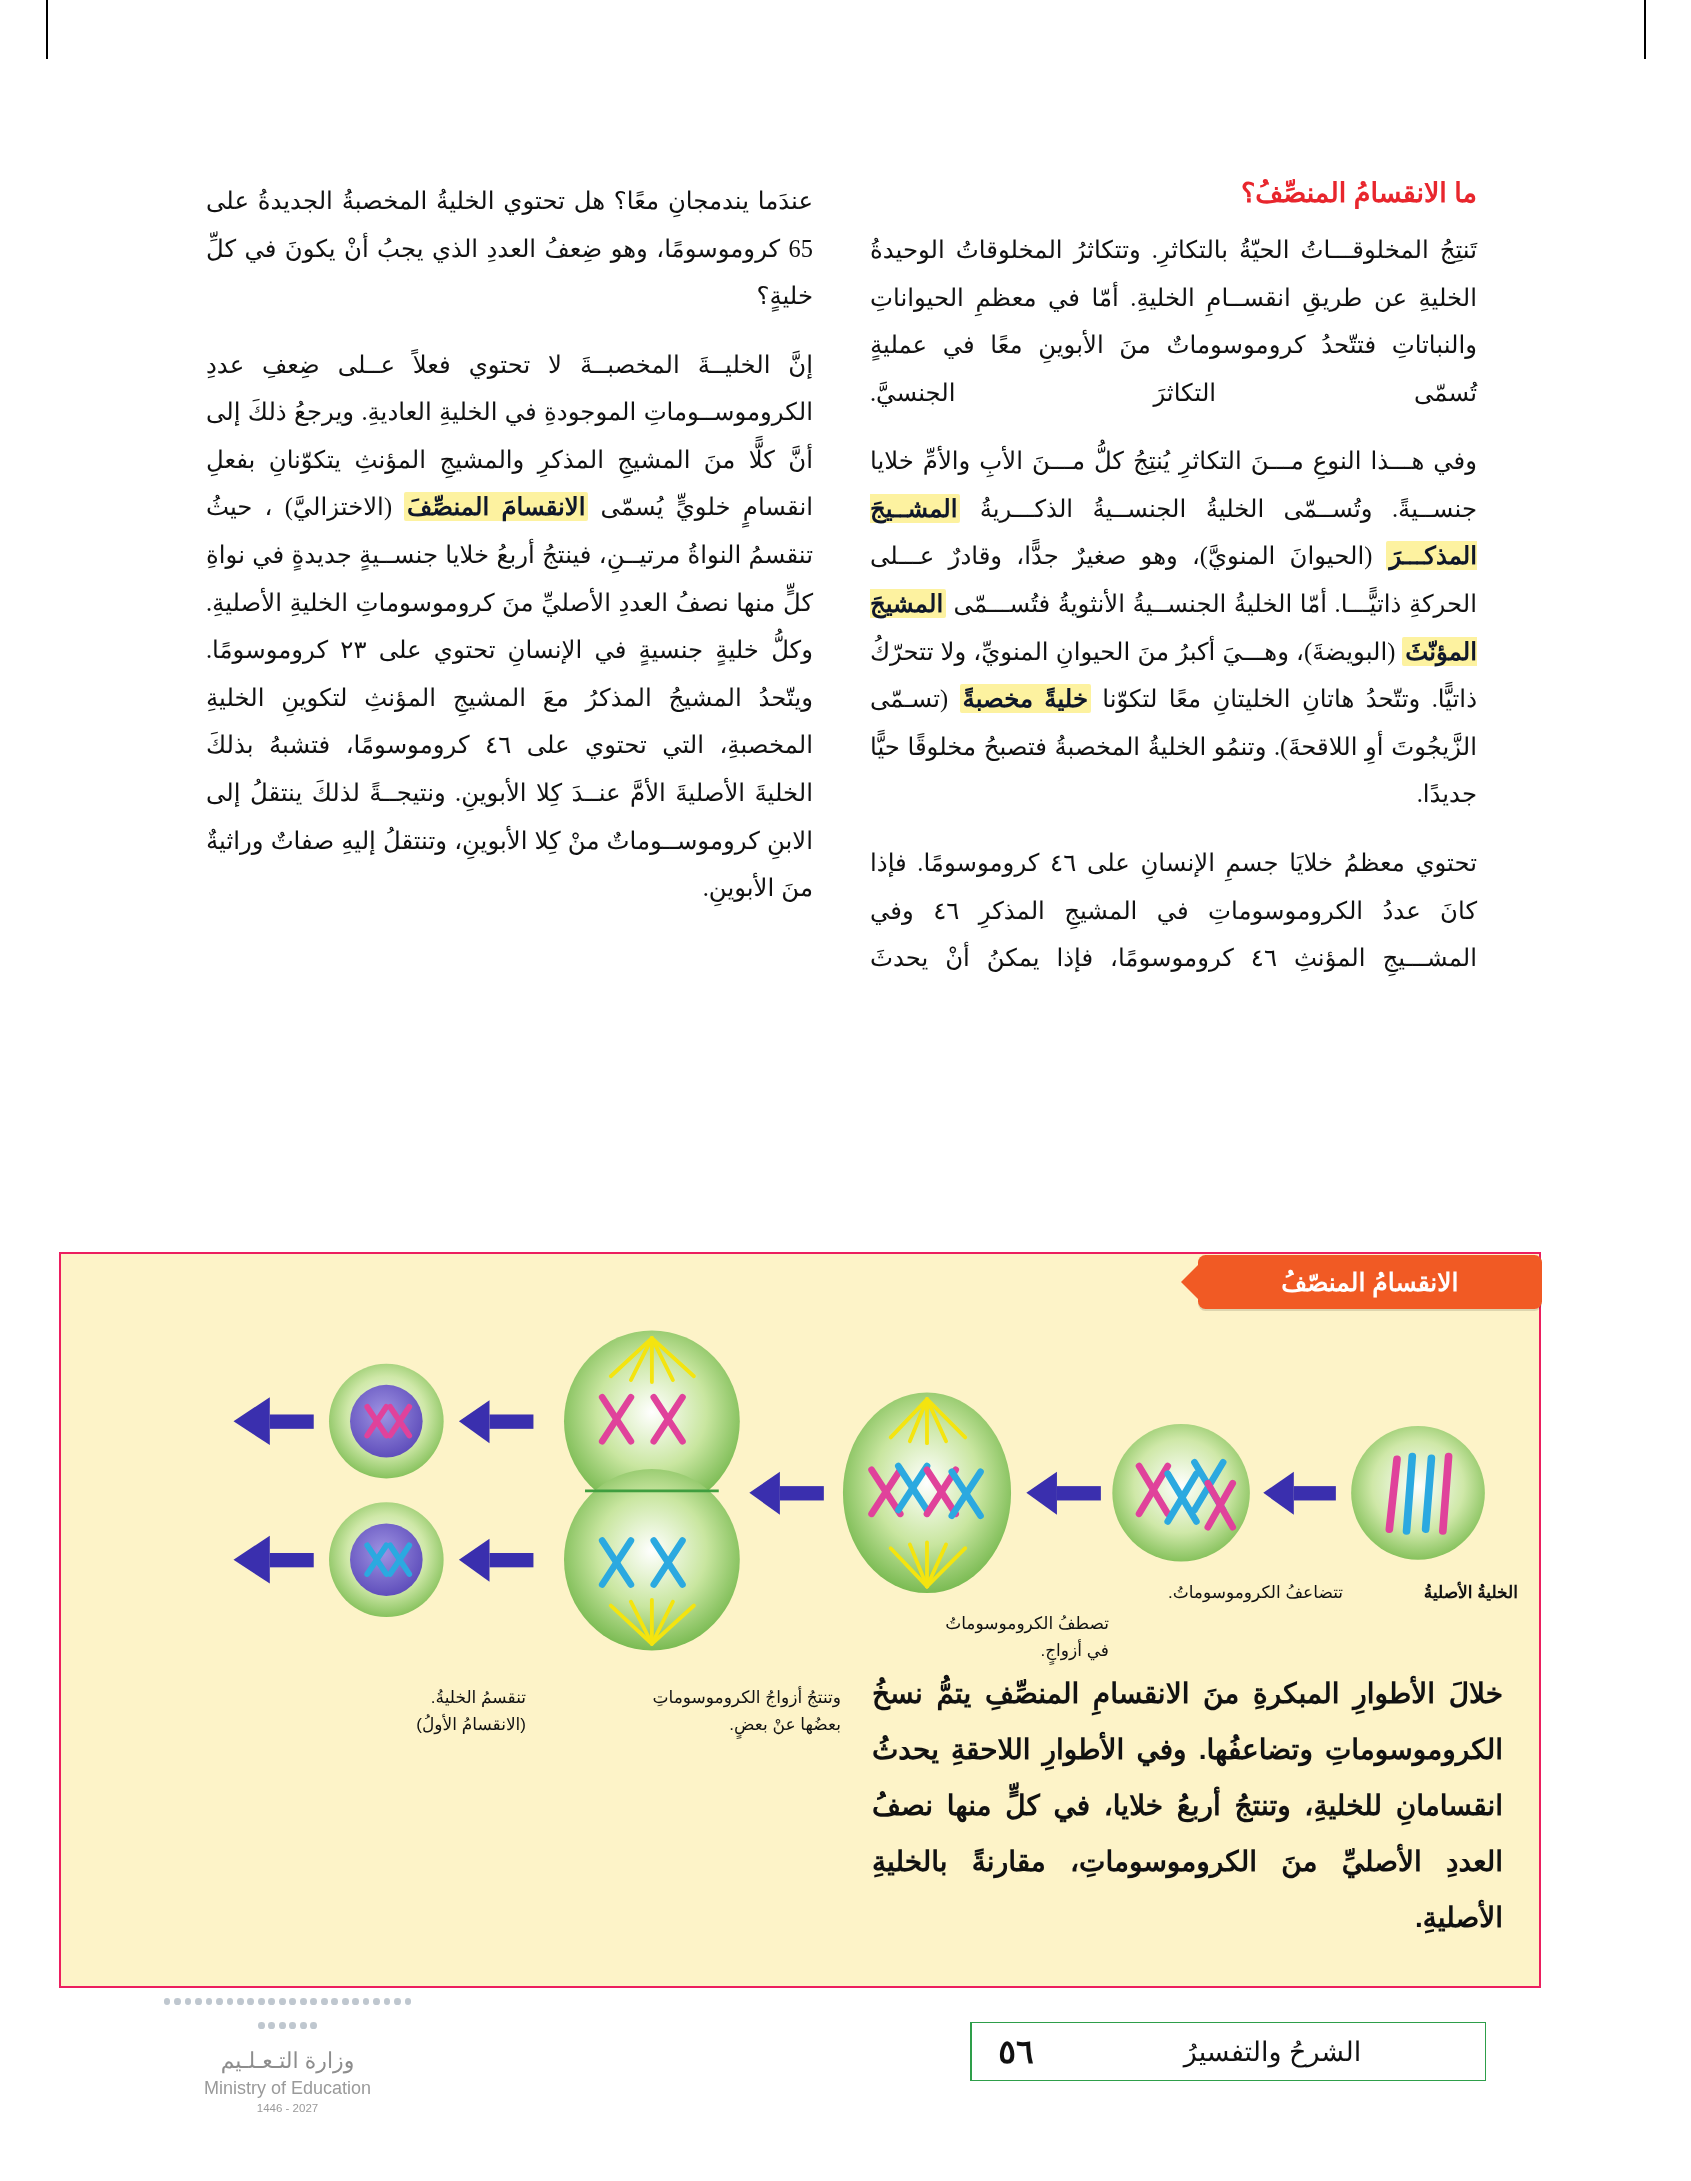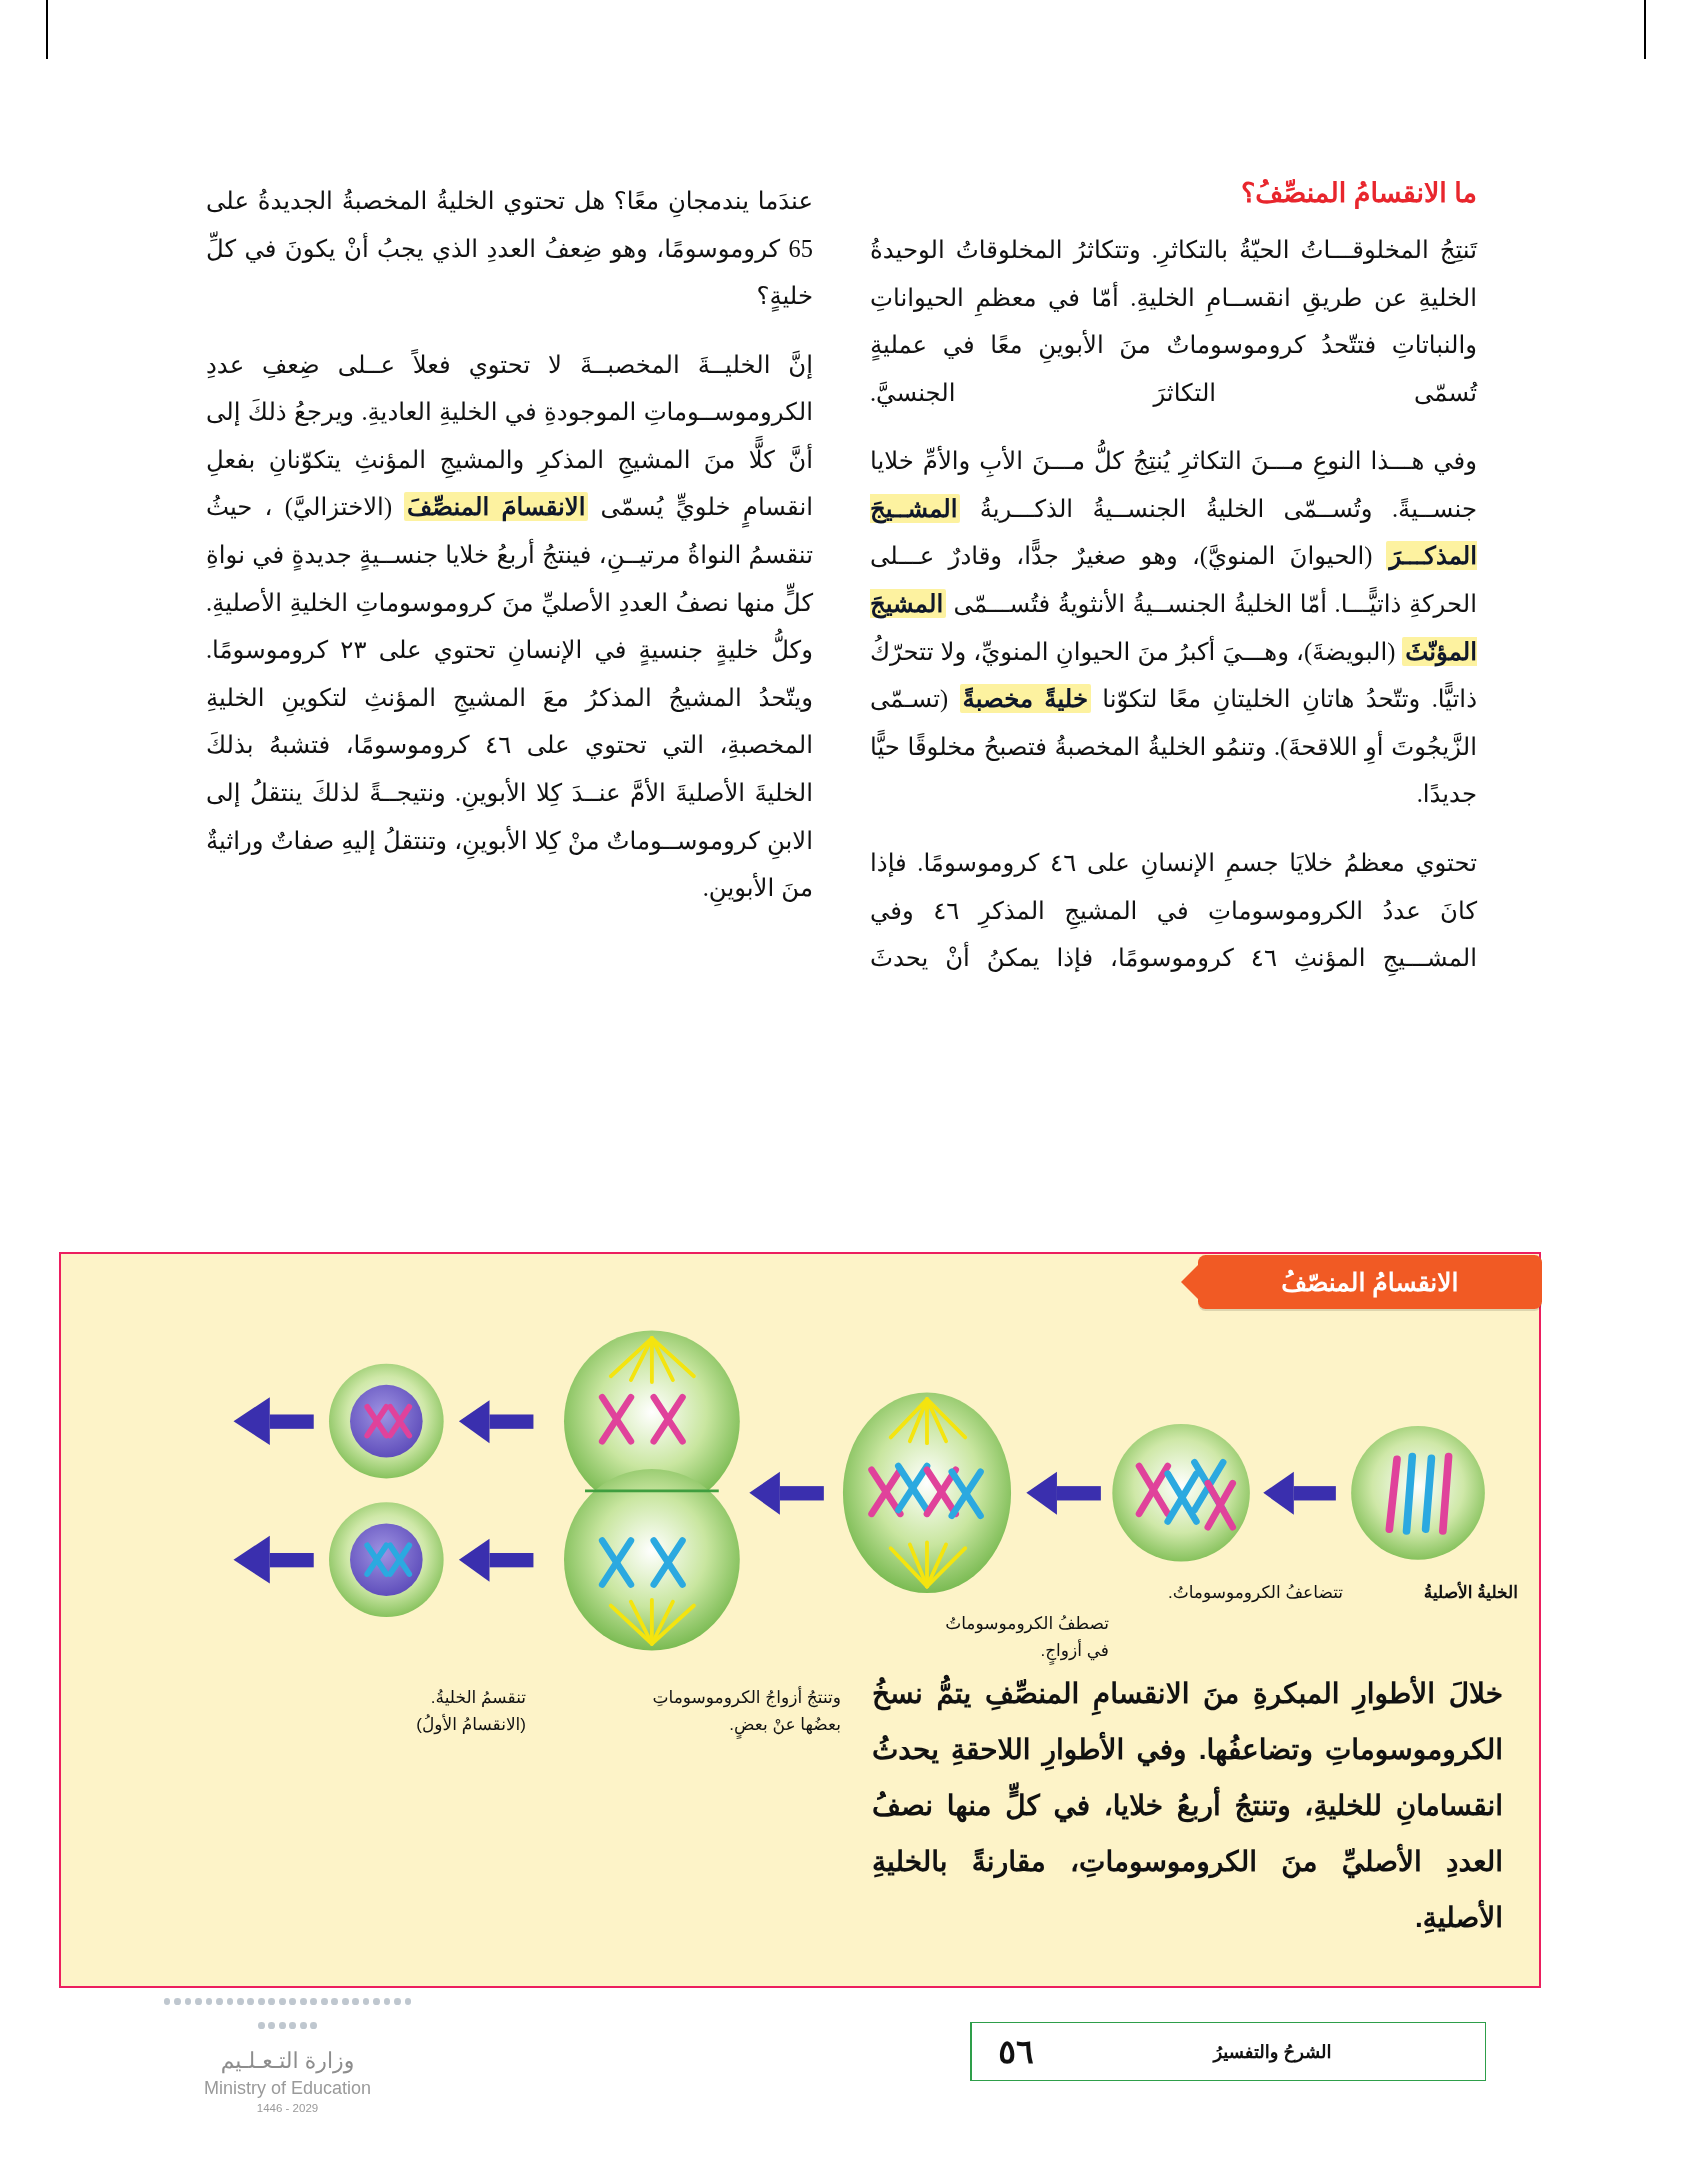--- a/index.html
+++ b/index.html
@@ -115,22 +115,22 @@
     border:1.9px solid #2e9e4a;
     background:#fff;
     display:flex;
     align-items:center;
     box-sizing:border-box;
   }
   .footer-tab .lbl{
     flex:1;
     text-align:center;
     font-family:"Liberation Sans", sans-serif;
-    font-weight:bold;
-    font-size:18px;
+    font-weight:normal;
+    font-size:27px;
     color:#111;
   }
   .footer-tab .pg{
     width:88px;height:100%;
     border-left:1.9px solid #2e9e4a;
     display:flex;align-items:center;justify-content:center;
     font-family:"Liberation Sans", sans-serif;
     font-weight:bold;
     font-size:33px;
     color:#111;
@@ -399,17 +399,17 @@
         <i></i>
         <i></i>
         <i></i>
         <i></i>
         <i></i>
         <i></i>
         <i></i>
     </div>
     <div class="ar">وزارة التـعـلـيم</div>
     <div class="en">Ministry of Education</div>
-    <div class="yr">2029 - 1446</div>
+    <div class="yr">2027 - 1446</div>
   </div>
 
 </div>
 
 
 </body></html>

